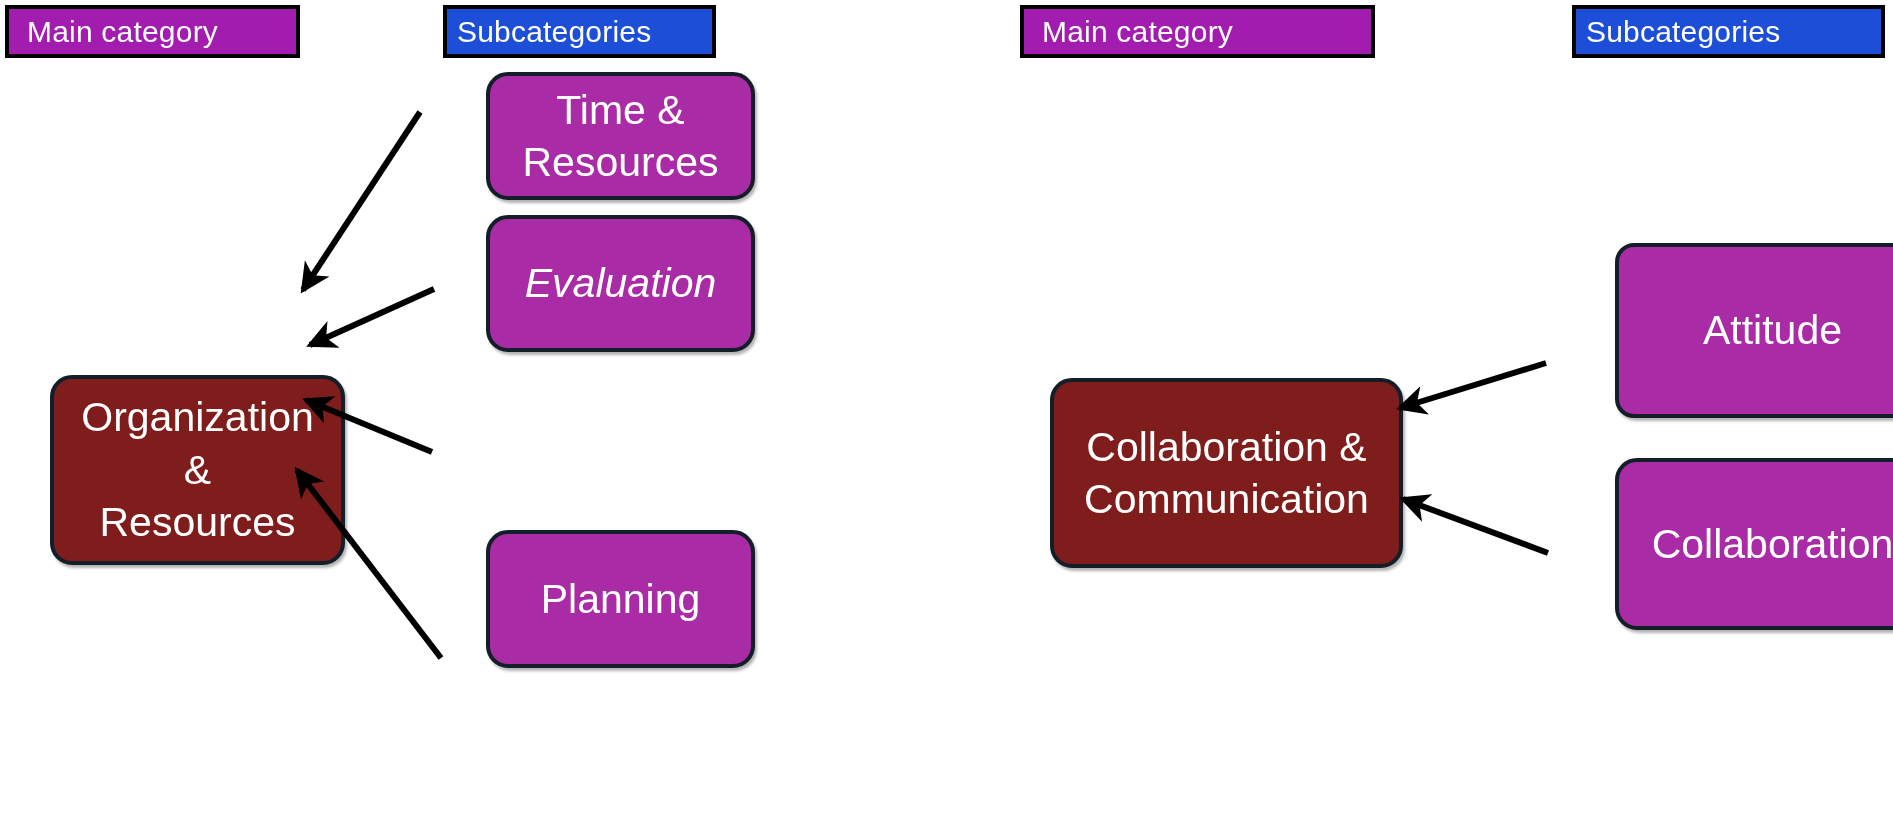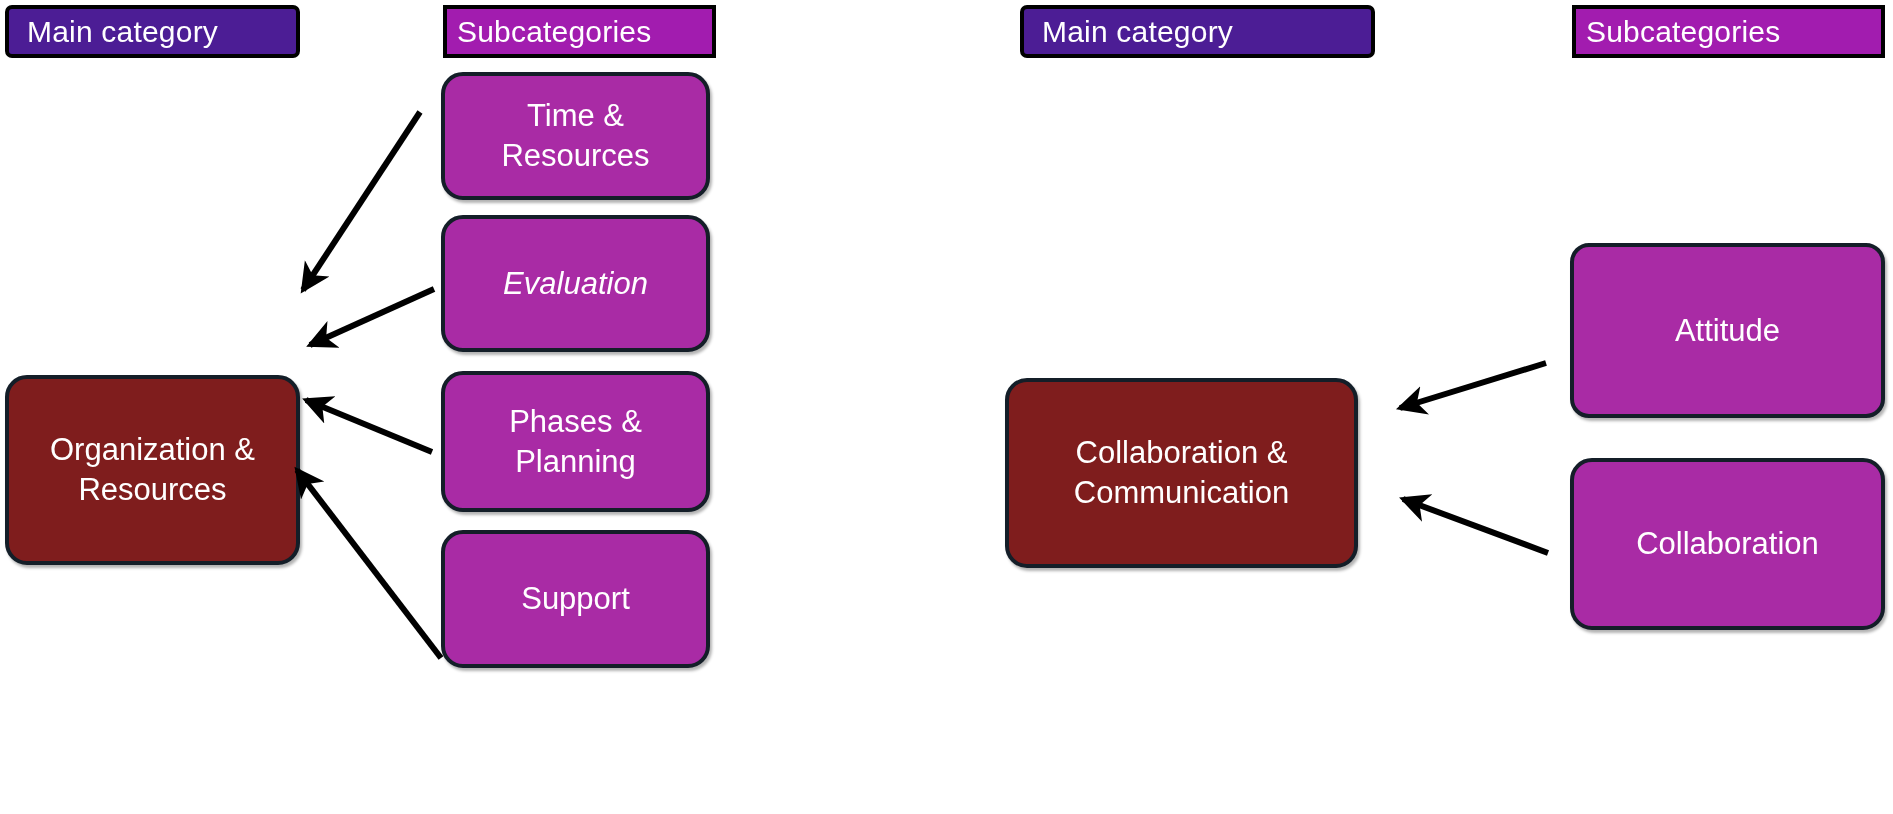--- a/index.html
+++ b/index.html
@@ -23,41 +23,41 @@
     border: 4px solid #000000;
     display: flex;
     align-items: center;
     color: #ffffff;
     font-size: 30px;
     letter-spacing: 0.2px;
     padding-left: 18px;
     white-space: nowrap;
   }
   .header-main {
-    background: #4c1d95;
-    border-radius: 7px;
+    background: #a21caf;
   }
   .header-sub {
-    background: #a21caf;
+    background: #1d4ed8;
     padding-left: 10px;
   }
   .node {
     position: absolute;
     box-sizing: border-box;
     border: 4px solid #141E28;
     border-radius: 22px;
     display: flex;
     align-items: center;
     justify-content: center;
     text-align: center;
     color: #ffffff;
-    font-size: 31px;
+    font-size: 41px;
     line-height: 1.28;
     padding: 4px 10px;
     box-shadow: 2px 3px 3px rgba(0,0,0,0.30);
+    margin-left: 45px;
   }
   .node-main {
     background: #7f1d1d;
   }
   .node-sub {
     background: #A92BA5;
   }
   .node-label {
     display: block;
     white-space: pre-line;
@@ -91,27 +91,23 @@
 
   <div class="node node-sub" style="left:441px; top:72px; width:269px; height:128px;">
     <span class="node-label">Time &amp;
 Resources</span>
   </div>
 
   <div class="node node-sub" style="left:441px; top:215px; width:269px; height:137px;font-style:italic;">
     <span class="node-label">Evaluation</span>
   </div>
 
-  <div class="node node-sub" style="left:441px; top:371px; width:269px; height:141px;">
-    <span class="node-label">Phases &amp;
-Planning</span>
-  </div>
 
   <div class="node node-sub" style="left:441px; top:530px; width:269px; height:138px;">
-    <span class="node-label">Support</span>
+    <span class="node-label">Planning</span>
   </div>
 
   <div class="header-band header-main" style="left:1020px; top:5px; width:355px; height:53px;">
     <span>Main category</span>
   </div>
 
   <div class="header-band header-sub" style="left:1572px; top:5px; width:313px; height:53px;">
     <span>Subcategories</span>
   </div>
 

